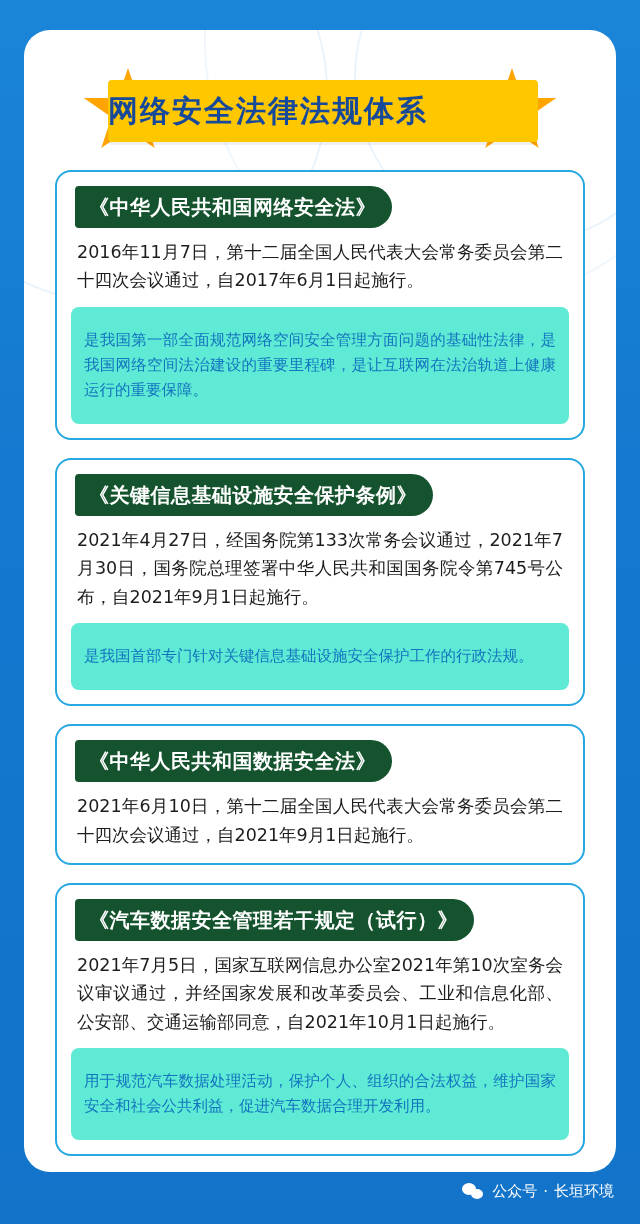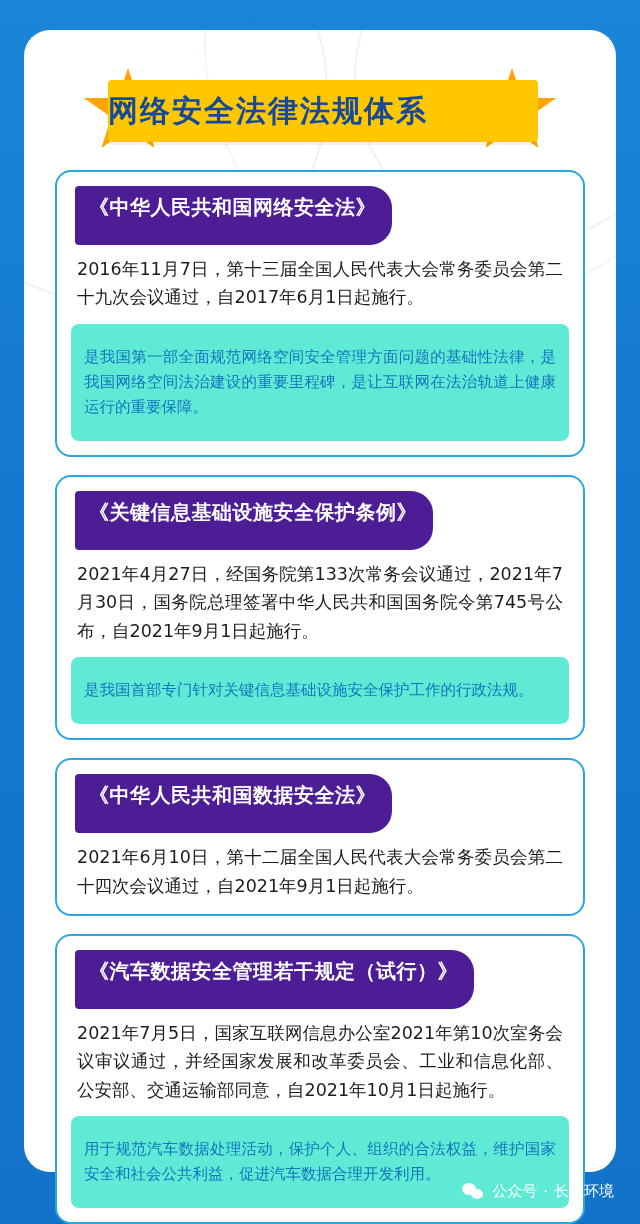--- a/index.html
+++ b/index.html
@@ -110,26 +110,26 @@
     border-radius: 16px;
     background: #ffffff;
     padding: 14px 0 14px 0;
     box-sizing: border-box;
   }
   .card-title-wrap {
     padding: 0 18px;
   }
   .card-title {
     display: inline-block;
-    background: #4c1d95;
+    background: #14532d;
     color: #ffffff;
     font-size: 20px;
     font-weight: bold;
     line-height: 1.2;
-    padding: 9px 16px 26px 14px;
+    padding: 9px 16px 9px 14px;
     border-radius: 4px 22px 22px 4px;
     font-family: "DejaVu Sans", "Liberation Sans", sans-serif;
     letter-spacing: 0.5px;
   }
   .card-body {
     padding: 10px 20px 0 20px;
     color: #1d1d1d;
     font-size: 17.5px;
     line-height: 1.62;
     font-family: "DejaVu Sans", "Liberation Sans", sans-serif;
@@ -203,21 +203,21 @@
       <div class="ribbon-title">网络安全法律法规体系</div>
     </div>
   </div>
 
   <div class="cards">
 
     <div class="card">
       <div class="card-title-wrap">
         <span class="card-title">《中华人民共和国网络安全法》</span>
       </div>
-      <div class="card-body">2016年11月7日，第十三届全国人民代表大会常务委员会第二十九次会议通过，自2017年6月1日起施行。</div>
+      <div class="card-body">2016年11月7日，第十二届全国人民代表大会常务委员会第二十四次会议通过，自2017年6月1日起施行。</div>
       <div class="card-note">是我国第一部全面规范网络空间安全管理方面问题的基础性法律，是我国网络空间法治建设的重要里程碑，是让互联网在法治轨道上健康运行的重要保障。</div>
     </div>
 
     <div class="card">
       <div class="card-title-wrap">
         <span class="card-title">《关键信息基础设施安全保护条例》</span>
       </div>
       <div class="card-body">2021年4月27日，经国务院第133次常务会议通过，2021年7月30日，国务院总理签署中华人民共和国国务院令第745号公布，自2021年9月1日起施行。</div>
       <div class="card-note">是我国首部专门针对关键信息基础设施安全保护工作的行政法规。</div>
     </div>

